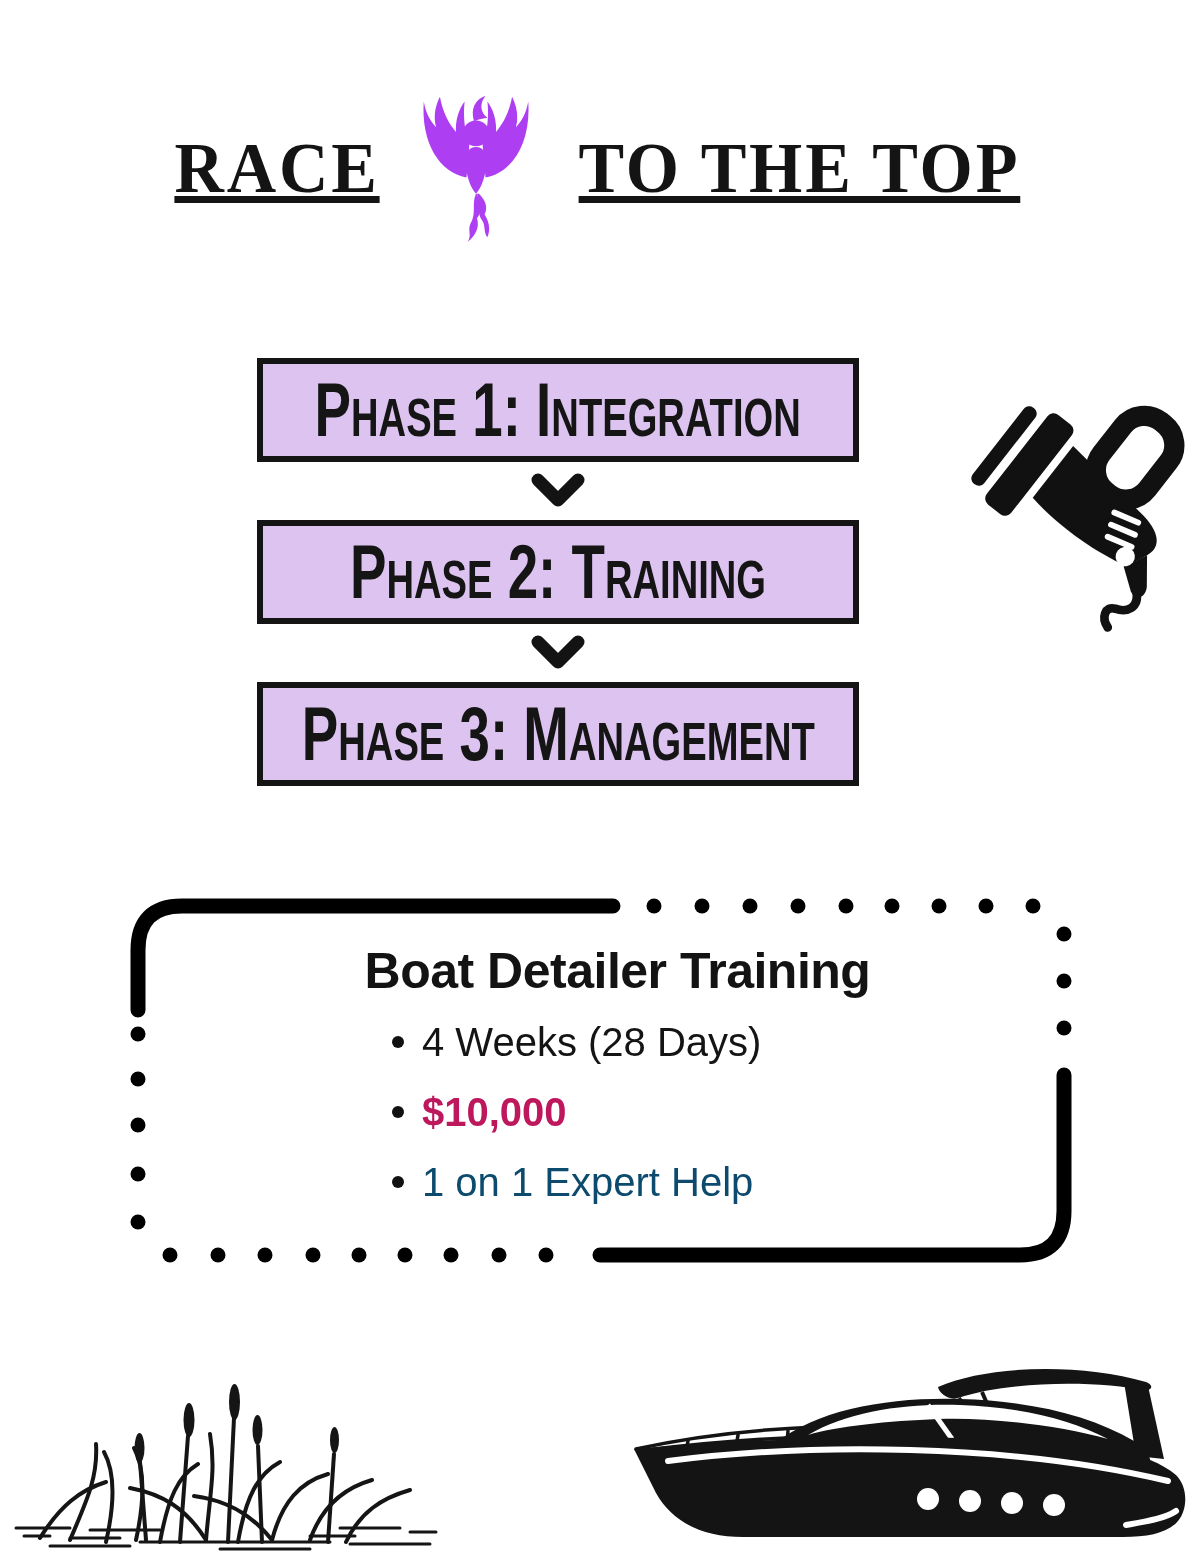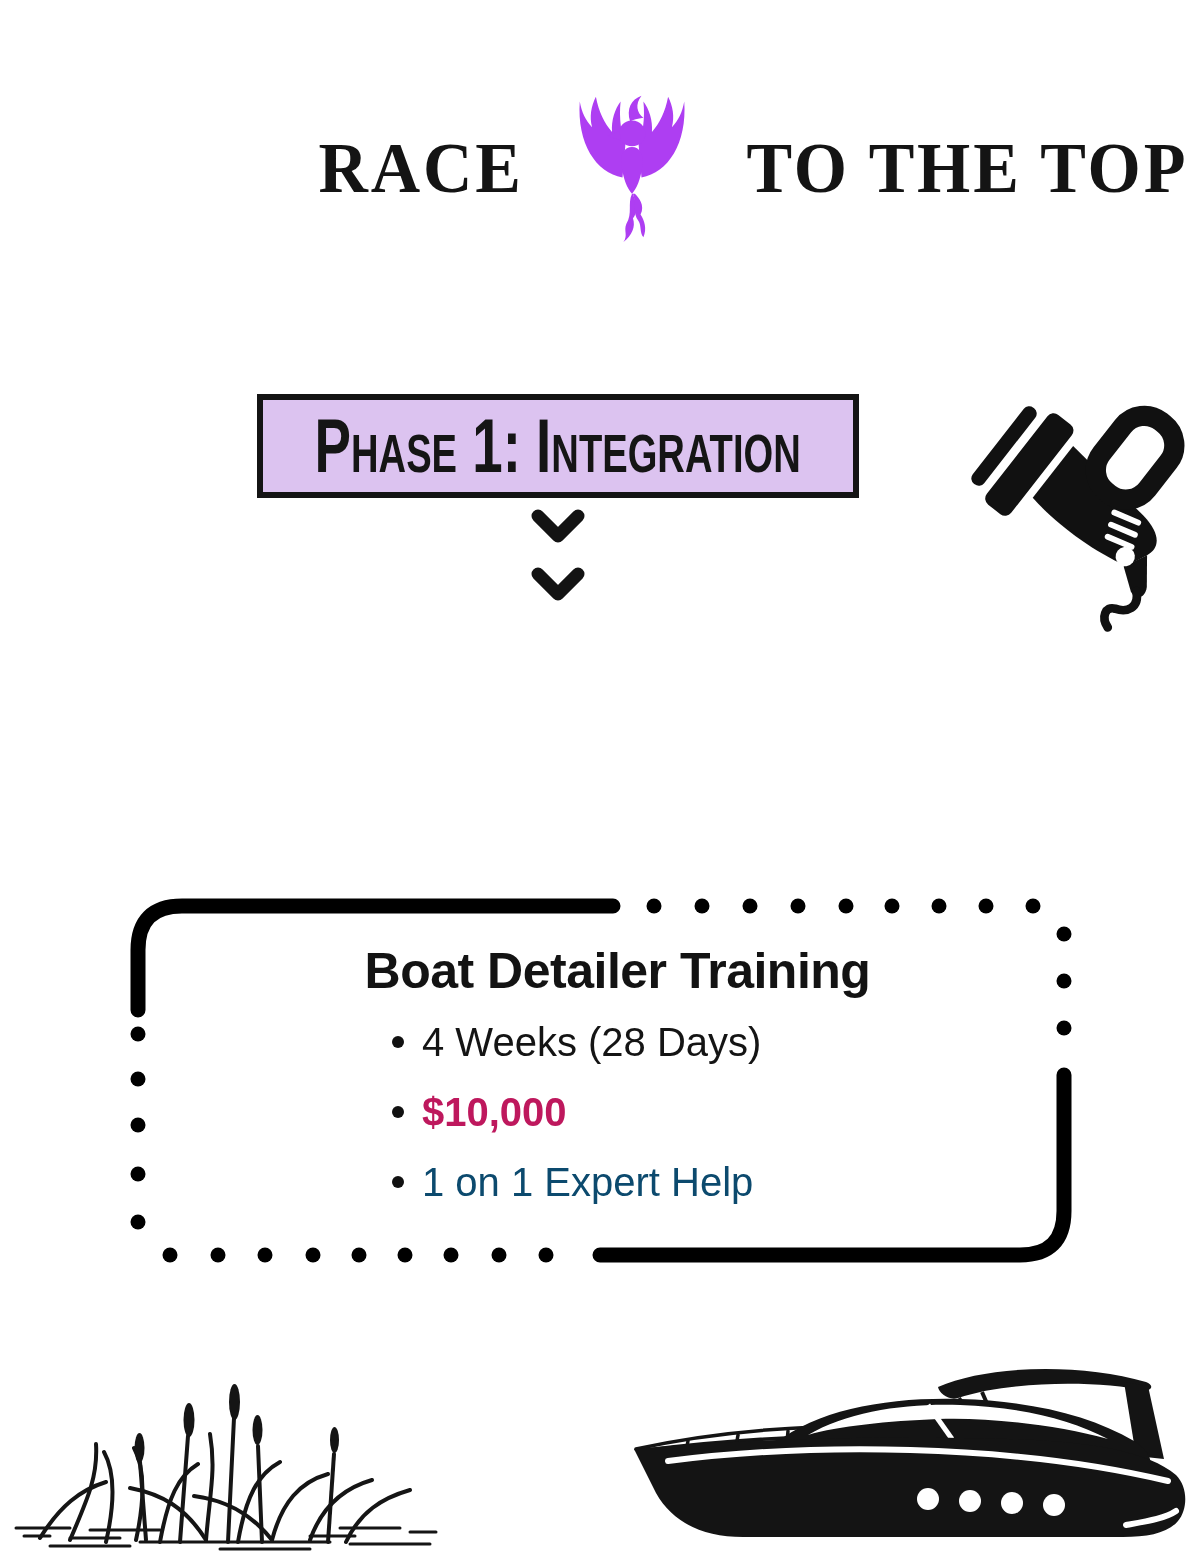--- a/index.html
+++ b/index.html
@@ -2,31 +2,31 @@
 <html style="--ink: #141414; --accent-purple: #ae3ef2; --phase-fill: #dcc3f0; --price-green: #22b14c;"><head>
 <meta charset="utf-8">
 <style>
   html,body{margin:0;padding:0;background:#ffffff;}
   .canvas{
     position:relative;width:1200px;height:1553px;margin:0 auto;
     background:#ffffff;overflow:hidden;
     font-family:"Liberation Sans",sans-serif;color:var(--ink,#141414);
   }
   
-  .brand{position:absolute;top:92px;left:0;right:0;display:flex;align-items:center;justify-content:flex-end;gap:28px;}
+  .brand{position:absolute;top:92px;left:0;right:0;display:flex;align-items:center;justify-content:center;gap:16px;text-decoration:underline;}
   .brand-text{
     font-family:"Liberation Serif",serif;font-weight:800;font-size:72px;
     letter-spacing:3px;color:var(--ink,#141414);display:inline-block;transform:scaleX(.95);white-space:nowrap;
   }
   .phoenix{width:150px;height:152px;flex:0 0 auto;}
   
   .phases{position:absolute;left:257px;top:358px;width:602px;display:flex;flex-direction:column;align-items:center;}
   .phase-box{
     box-sizing:border-box;width:100%;height:104px;background:var(--phase-fill,#dcc3f0);
-    border:6px solid var(--ink,#141414);display:flex;align-items:center;justify-content:center;margin-top:36px;
+    border:6px solid var(--ink,#141414);display:flex;align-items:center;justify-content:center;
   }
   .phase-box span{
     font-variant:small-caps;font-weight:700;font-size:76px;line-height:1;
     display:inline-block;transform:scaleX(.72);white-space:nowrap;color:#151515;
   }
   .chev{width:56px;height:36px;margin:11px 0;overflow:visible;}
   
   .polisher{position:absolute;left:972px;top:380px;width:222px;height:248px;overflow:visible;}
   
   .card{position:absolute;left:130px;top:898px;width:942px;height:366px;}
@@ -74,23 +74,29 @@
     <span class="brand-text">TO THE TOP</span>
   </header>
 
   <section class="phases">
     <div class="phase-box">
       <span>Phase 1: Integration</span>
     </div>
     <svg class="chev" viewBox="0 0 56 36">
       <polyline points="8,7 28,27 48,7" fill="none" stroke="#131313" stroke-width="13" stroke-linecap="round" stroke-linejoin="round"></polyline>
     </svg>
+    <div class="phase-box">
+      <span>Phase 2: Training</span>
+    </div>
     <svg class="chev" viewBox="0 0 56 36">
       <polyline points="8,7 28,27 48,7" fill="none" stroke="#131313" stroke-width="13" stroke-linecap="round" stroke-linejoin="round"></polyline>
     </svg>
+    <div class="phase-box">
+      <span>Phase 3: Management</span>
+    </div>
   </section>
 
   <svg class="polisher" viewBox="0 0 230 250" xmlns="http://www.w3.org/2000/svg">
     <g transform="rotate(38 115 125)" fill="#111">
       <rect x="6" y="78" width="15" height="100" rx="7"></rect>
       <rect x="30" y="68" width="32" height="118" rx="8"></rect>
       <path d="M70 84 L172 96 C198 100 206 112 200 126 L190 148 C150 158 102 158 70 152 Z"></path>
       <rect x="98" y="8" width="60" height="92" rx="28" fill="none" stroke="#111" stroke-width="21"></rect>
       <path d="M200 126 L220 152 C226 162 220 170 210 166 L188 150 Z"></path>
       <path d="M214 162 C228 174 220 186 208 190 C198 194 202 206 214 210" fill="none" stroke="#111" stroke-width="9" stroke-linecap="round"></path>

